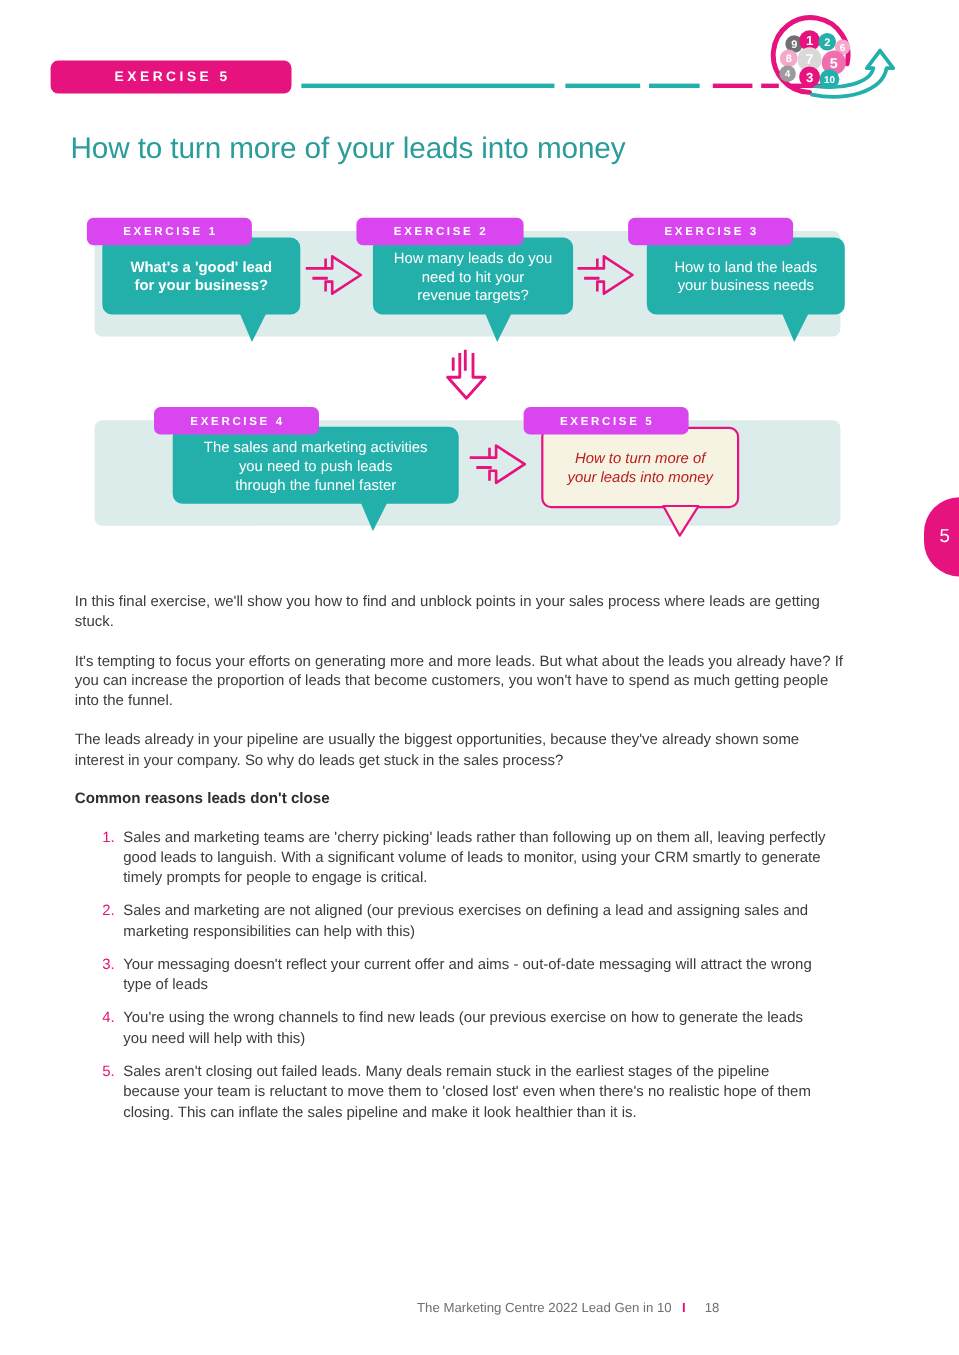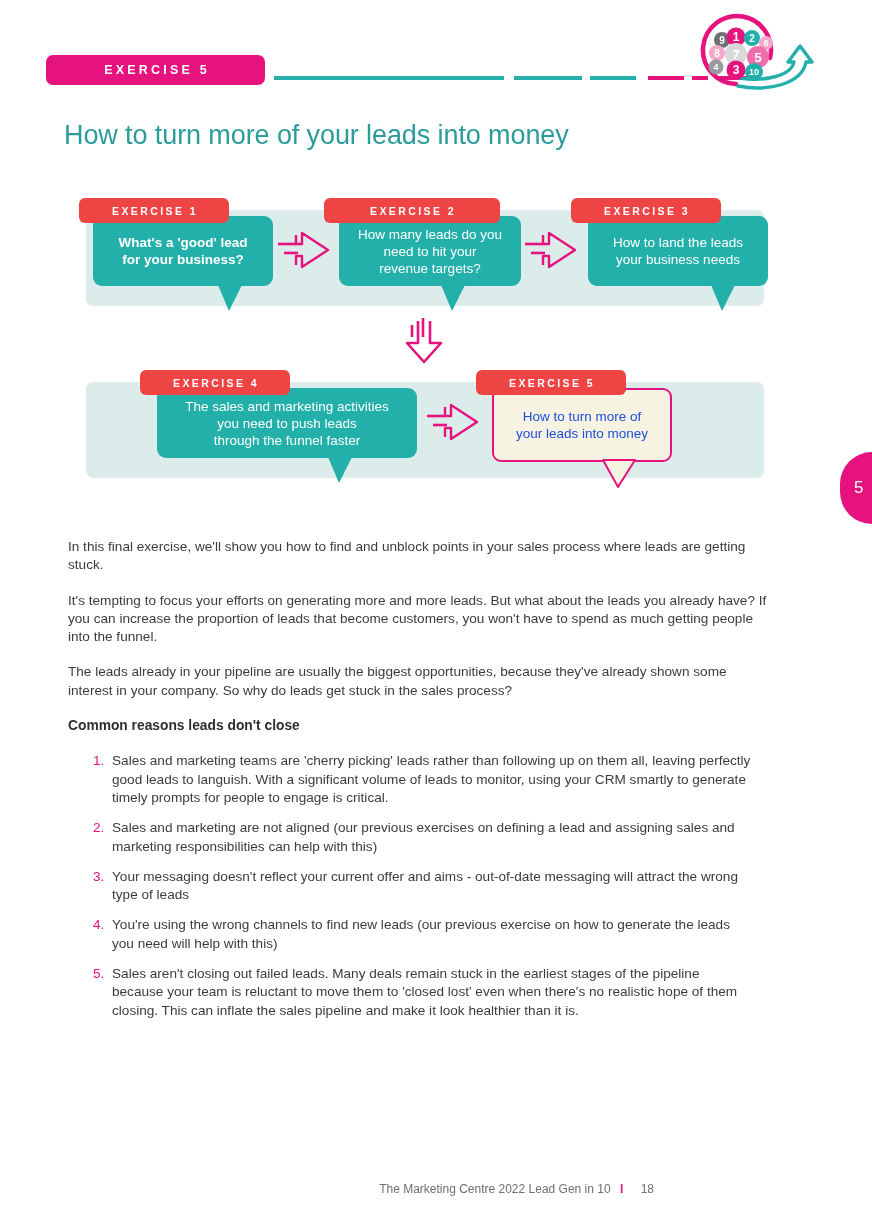--- a/index.html
+++ b/index.html
@@ -101,37 +101,37 @@
     background: #f7f3e3;
     border: 2px solid #e6127d;
     color: #4b4b4b;
   }
   .bubble-text {
     font-size: 13.5px;
     line-height: 17px;
     padding: 0 10px;
     white-space: pre-line;
   }
-  .bubble-cream .bubble-text { color: #1d4ed8; }
+  .bubble-cream .bubble-text { color: #b91c1c; font-style: italic; }
 
   .bubble-tail {
     position: absolute;
     width: 0;
     height: 0;
   }
   .bubble-teal .bubble-tail {
     border-left: 11px solid transparent;
     border-right: 13px solid transparent;
     border-top: 26px solid #23b0ab;
   }
 
   .bubble-label {
     position: absolute;
     height: 25px;
-    background: #ef4444;
+    background: #d946ef;
     border-radius: 6px;
     color: #ffffff;
     font-size: 10.5px;
     font-weight: bold;
     letter-spacing: 2.4px;
     display: flex;
     align-items: center;
     justify-content: center;
     z-index: 3;
     box-sizing: border-box;
@@ -293,21 +293,21 @@
       </div>
       <div class="bubble-label" style="left: 79px; top: 198px; width: 150px;">EXERCISE 1</div>
       <div class="bubble bubble-teal" style="left: 339px; top: 216px; width: 182px;">
         <div class="bubble-body" style="width: 182px; height: 70px;">
           <div class="bubble-text">How many leads do you
 need to hit your
 revenue targets?</div>
         </div>
         <div class="bubble-tail" style="left: 102px; top: 69px;"></div>
       </div>
-      <div class="bubble-label" style="left: 324px; top: 198px; width: 176px;">EXERCISE 2</div>
+      <div class="bubble-label" style="left: 324px; top: 198px; width: 152px;">EXERCISE 2</div>
       <div class="bubble bubble-teal" style="left: 588px; top: 216px; width: 176px;">
         <div class="bubble-body" style="width: 180px; height: 70px;">
           <div class="bubble-text">How to land the leads
 your business needs</div>
         </div>
         <div class="bubble-tail" style="left: 123px; top: 69px;"></div>
       </div>
       <div class="bubble-label" style="left: 571px; top: 198px; width: 150px;">EXERCISE 3</div>
       <div class="bubble bubble-teal" style="left: 157px; top: 388px; width: 260px;">
         <div class="bubble-body" style="width: 260px; height: 70px;">

